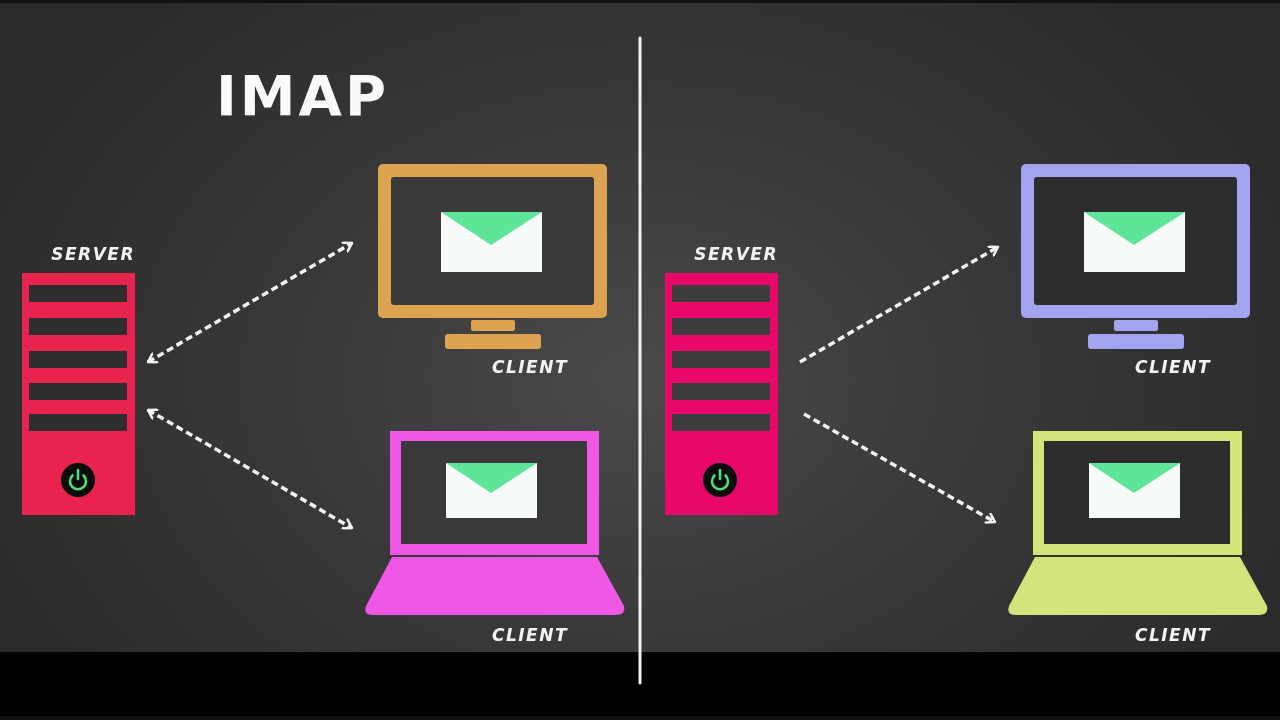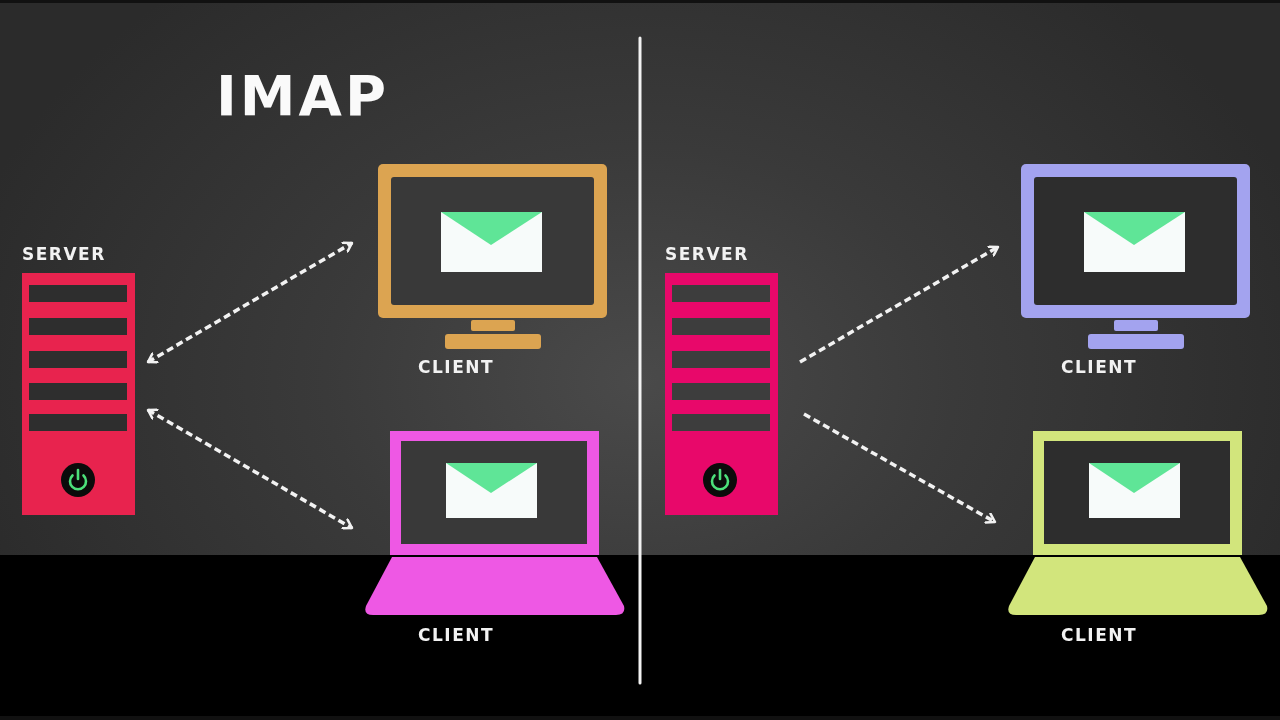--- a/index.html
+++ b/index.html
@@ -2,33 +2,34 @@
 <html><head>
   <meta charset="utf-8">
   <style>
     html, body { margin: 0; padding: 0; }
     body {
       width: 1280px; height: 720px; overflow: hidden;
       background: #000;
       font-family: "DejaVu Sans", sans-serif;
     }
     .stage {
-      position: absolute; left: 0; top: 0; width: 1280px; height: 555px;
+      position: absolute; left: 0; top: 0; width: 1280px; height: 652px;
       background: radial-gradient(ellipse 700px 520px at 640px 380px, #4a4a4a 0%, #3a3a3a 45%, #2b2b2b 100%);
     }
     .letterbox-top { position:absolute; left:0; top:0; width:1280px; height:3px; background:#111; }
     .letterbox-bottom { position:absolute; left:0; top:716px; width:1280px; height:4px; background:#111; }
     .title {
       position: absolute; color: #fafafa; font-weight: bold;
       font-size: 56px; letter-spacing: 3px; line-height: 1;
     }
     .label {
       position: absolute; color: #f2f2f2; font-weight: bold;
       font-size: 17px; letter-spacing: 1.5px; line-height: 1;
-      text-align: left;
+      text-align: right;
+      font-style: italic;
     }
     svg.diagram { position: absolute; left: 0; top: 0; }
   </style>
 </head>
 <body>
 
 <div class="stage">
   <div class="letterbox-top"></div>
   <div class="letterbox-bottom"></div>
 

